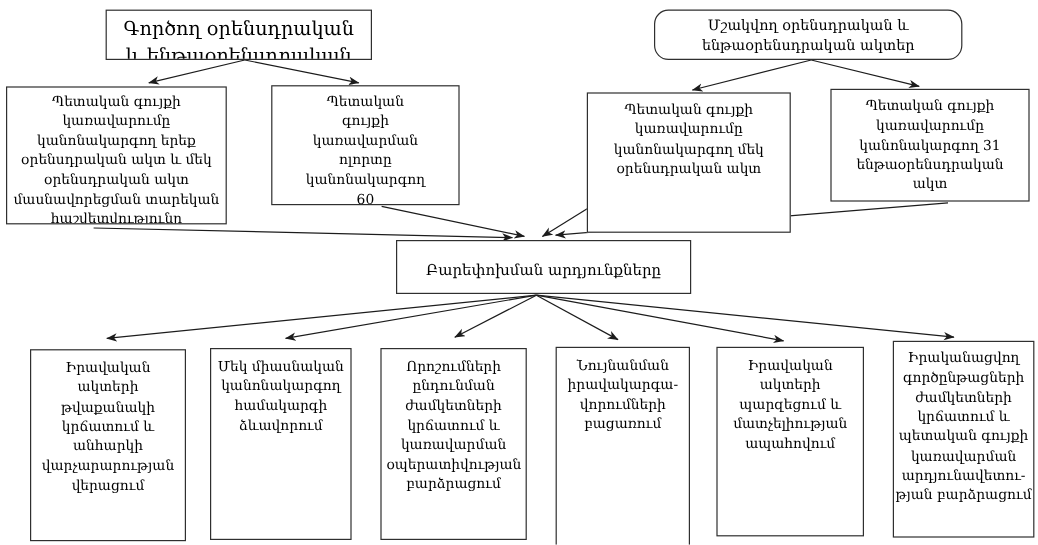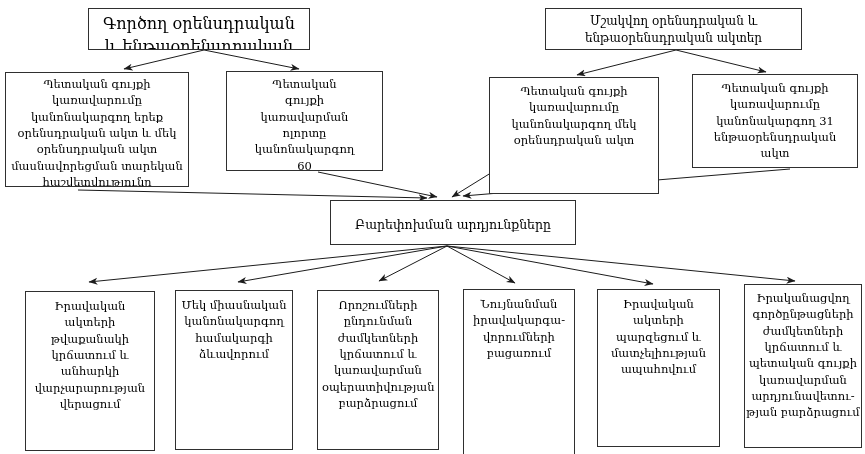--- a/index.html
+++ b/index.html
@@ -56,21 +56,21 @@
       <line x1="447" y1="246" x2="238" y2="282" marker-end="url(#arw)"></line>
       <line x1="447" y1="246" x2="379" y2="281" marker-end="url(#arw)"></line>
       <line x1="447" y1="246" x2="515" y2="283" marker-end="url(#arw)"></line>
       <line x1="447" y1="246" x2="653" y2="284" marker-end="url(#arw)"></line>
       <line x1="447" y1="246" x2="795" y2="281" marker-end="url(#arw)"></line>
     </g>
   </svg>
 
   <div class="node" style="left:88px; top:8px; width:222px; height:42px; font-size:16px; padding:4px 10px;">Գործող օրենսդրական և ենթաօրենսդրական ակտեր</div>
 
-  <div class="node" style="left:545px; top:8px; width:257px; height:42px; font-size:12px; padding:4px 10px;">Մշակվող օրենսդրական և ենթաօրենսդրական ակտեր</div>
+  <div class="node" style="left:545px; top:8px; width:257px; height:42px; font-size:12px; padding:4px 10px;border-radius:12px;">Մշակվող օրենսդրական և ենթաօրենսդրական ակտեր</div>
 
   <div class="node" style="left:5px; top:72px; width:184px; height:115px; font-size:11.5px; padding:3px 4px;">Պետական գույքի կառավարումը կանոնակարգող երեք օրենսդրական ակտ և մեկ օրենսդրական ակտ մասնավորեցման տարեկան հաշվետվությունը հաստատելու ձևով</div>
 
   <div class="node" style="left:226px; top:71px; width:157px; height:100px; font-size:11.5px; padding:4px 24px;">Պետական գույքի կառավարման ոլորտը կանոնակարգող 60 ենթաօրենսդրական ակտ</div>
 
   <div class="node" style="left:489px; top:77px; width:170px; height:117px; font-size:11.5px; padding:5px 14px;">Պետական գույքի կառավարումը կանոնակարգող մեկ օրենսդրական ակտ</div>
 
   <div class="node" style="left:692px; top:74px; width:166px; height:94px; font-size:11.5px; padding:5px 8px;">Պետական գույքի կառավարումը կանոնակարգող 31 ենթաօրենսդրական ակտ</div>
 
   <div class="node" style="left:330px; top:200px; width:246px; height:45px; font-size:12.5px; padding:15px 6px;">Բարեփոխման արդյունքները</div>

